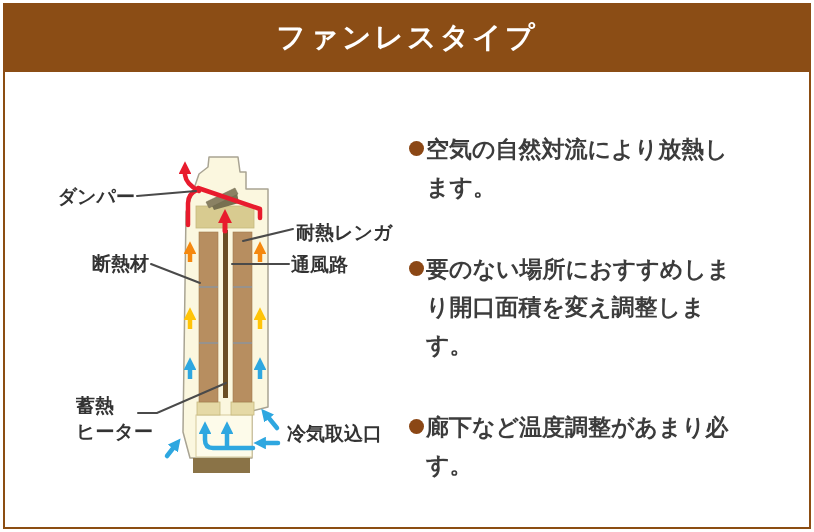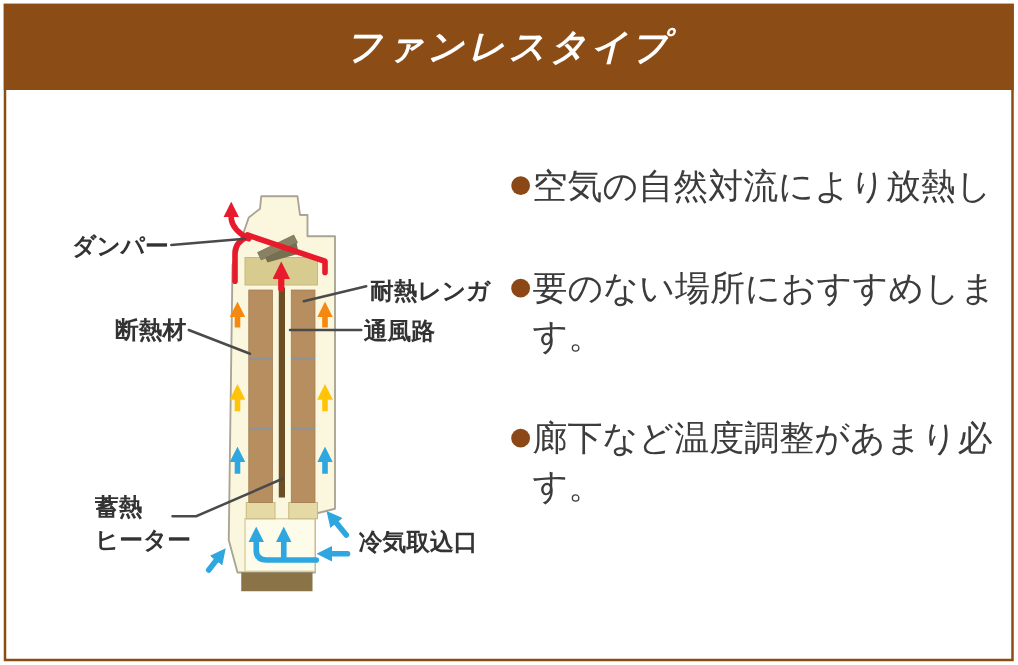--- a/index.html
+++ b/index.html
@@ -3,30 +3,30 @@
 <meta charset="utf-8">
 <style>
   html,body{margin:0;padding:0;background:#ffffff;}
   .page{
     position:relative;width:814px;height:532px;background:#ffffff;overflow:hidden;
     font-family:"Liberation Sans","DejaVu Sans",sans-serif;
   }
   .frame{position:absolute;inset:3px;border:2px solid #8C4D12;pointer-events:none;}
   .title-bar{
     position:absolute;top:3px;left:3px;right:3px;height:69px;background:#8B4D15;
-    display:flex;align-items:center;justify-content:center;z-index:2;font-style:italic;
+    display:flex;align-items:center;justify-content:center;z-index:2;
   }
   .title-bar h1{
     margin:0;color:#ffffff;font-size:29px;font-weight:bold;letter-spacing:3px;
   }
   .diagram-svg{position:absolute;left:0;top:0;width:814px;height:532px;z-index:1;}
   .dlabel{font-size:19px;font-weight:600;fill:#333333;}
   .notes{position:absolute;left:409px;top:130px;width:372px;z-index:1;}
   .note{position:relative;padding-left:17px;margin-bottom:44px;color:#3C3C3C;
-    font-size:28px;line-height:38px;font-weight:400;}
+    font-size:23px;line-height:38px;font-weight:700;}
   .note .dot{position:absolute;left:0;top:11px;width:15px;height:15px;border-radius:50%;
     background:#8B4715;}
   .note .ln{display:block;white-space:nowrap;}
 </style>
 </head>
 <body>
 
 <div class="page">
   <div class="frame"></div>
 
@@ -120,24 +120,26 @@
       <text class="dlabel" x="76" y="412">蓄熱</text>
       <text class="dlabel" x="76" y="438">ヒーター</text>
       <text class="dlabel" x="287" y="440">冷気取込口</text>
     </g>
   </svg>
 
   <div class="notes">
     <div class="note">
       <span class="dot"></span>
       <span class="ln">空気の自然対流により放熱し</span>
+      <span class="ln">ます。</span>
     </div>
     <div class="note">
       <span class="dot"></span>
       <span class="ln">要のない場所におすすめしま</span>
+      <span class="ln">り開口面積を変え調整しま</span>
       <span class="ln">す。</span>
     </div>
     <div class="note">
       <span class="dot"></span>
       <span class="ln">廊下など温度調整があまり必</span>
       <span class="ln">す。</span>
     </div>
   </div>
 </div>
 

